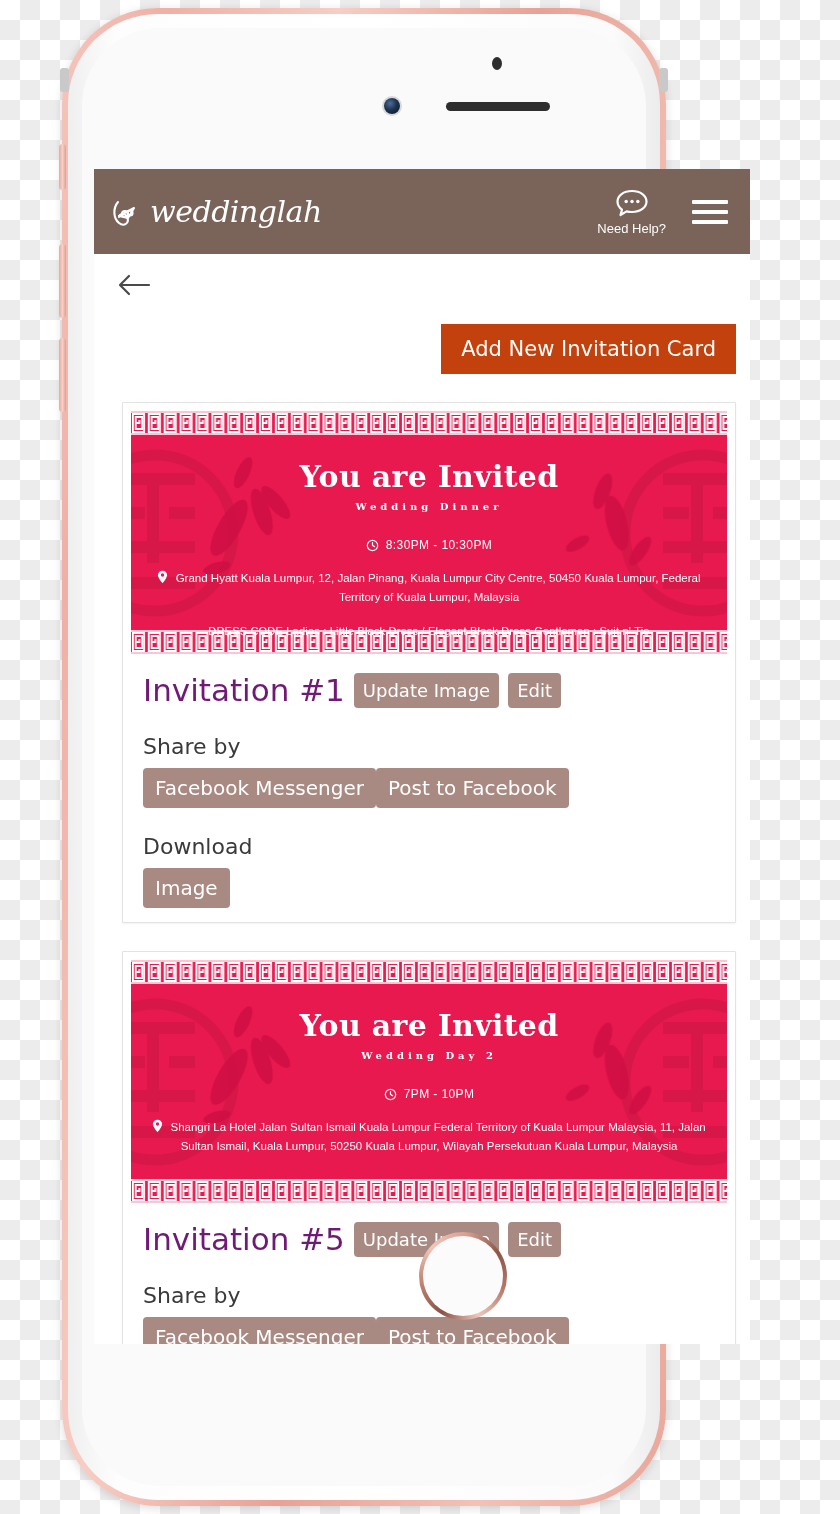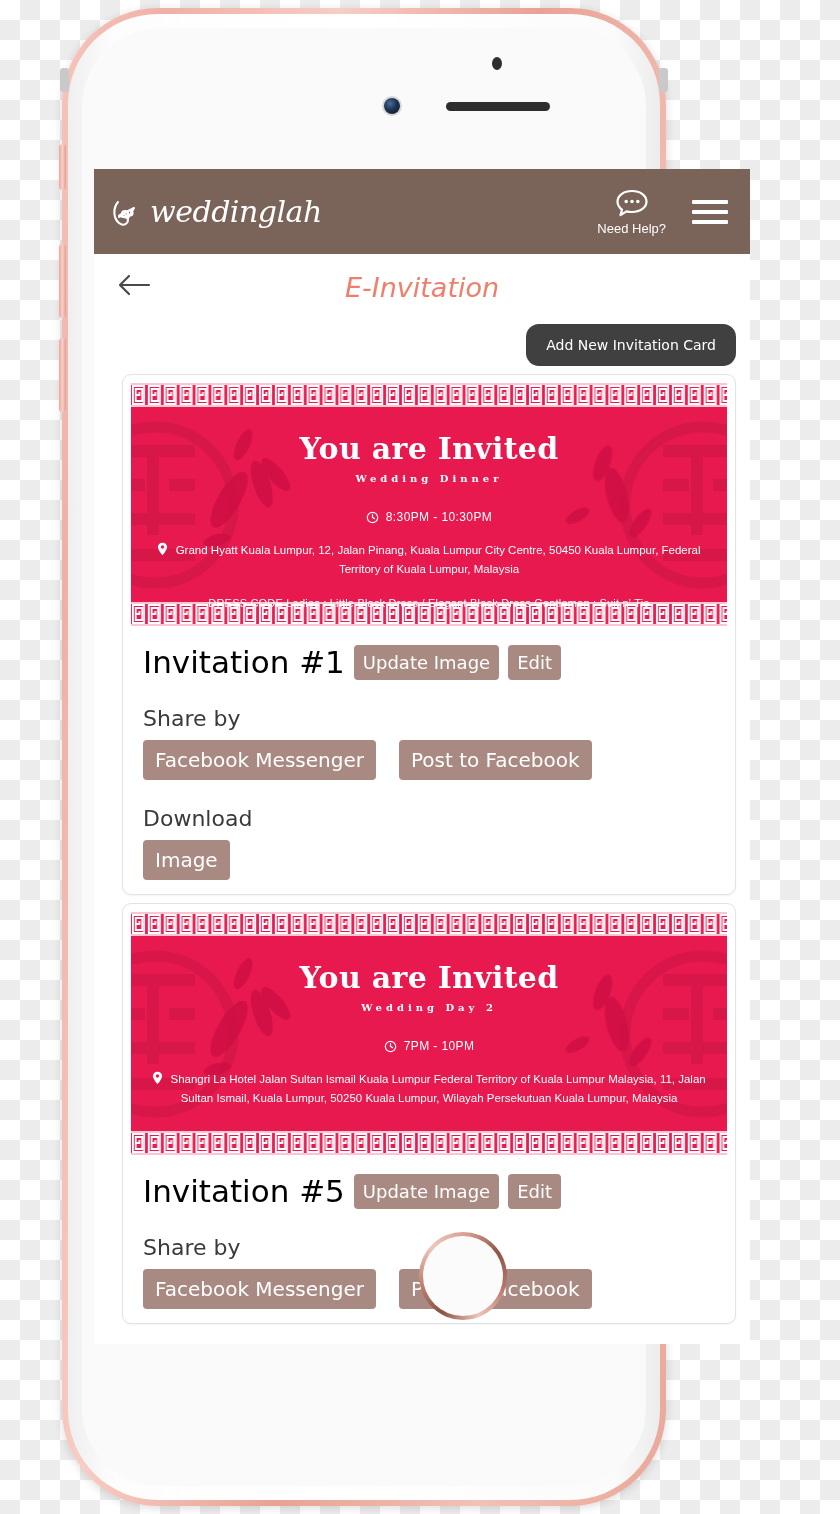--- a/index.html
+++ b/index.html
@@ -70,25 +70,25 @@
   #hamburger span{display:block;width:36px;height:4px;background:#fff;border-radius:1px;}
 
   
   #page-head{position:relative;height:70px;}
   #back-arrow{position:absolute;left:22px;top:16px;width:38px;height:30px;cursor:pointer;}
   #page-title{position:absolute;left:0;right:0;top:18px;text-align:center;
     color:#ef7f6d;font-size:27px;font-style:italic;font-family:"DejaVu Sans",sans-serif;}
 
   
   #add-row{display:flex;justify-content:flex-end;padding:0 14px 0 0;}
-  #add-btn{background:#404040;color:#fff;border:none;border-radius:13px;
-    padding:13px 20px;font-size:14px;font-family:"DejaVu Sans",sans-serif;cursor:pointer;}
-
-  
-  .panel{margin:8px 14px 0 28px;border:1px solid #e3e3e3;border-radius:9px;background:#fff;
+  #add-btn{background:#c2410c;color:#fff;border:none;border-radius:0;
+    padding:13px 20px;font-size:21px;font-family:"DejaVu Sans",sans-serif;cursor:pointer;}
+
+  
+  .panel{margin:28px 14px 0 28px;border:1px solid #e3e3e3;border-radius:1px;background:#fff;
     box-shadow:0 1px 2px rgba(0,0,0,.05);padding:8px 8px 14px 8px;}
 
   
   .invite{position:relative;height:243px;background:#e8194f;overflow:hidden;}
   .meander-band{position:absolute;left:0;right:0;height:24px;background:#e8194f;}
   .meander-top{top:0;}
   .meander-bottom{bottom:0;}
   .invite .bgmotif{position:absolute;top:0;bottom:0;width:150px;opacity:.17;}
   .invite .bgmotif.l{left:-28px;}
   .invite .bgmotif.r{right:-28px;}
@@ -98,26 +98,26 @@
     margin-top:22px;letter-spacing:.3px;}
   .inv-sub{font-family:"DejaVu Serif",serif;font-size:10px;letter-spacing:4px;
     font-weight:bold;margin-top:7px;}
   .inv-time{font-size:12px;margin-top:26px;display:flex;align-items:center;gap:7px;letter-spacing:.4px;}
   .inv-addr{font-size:11.5px;margin-top:17px;line-height:1.65;max-width:570px;padding:0 6px;}
   .inv-dress{font-size:11px;margin-top:18px;letter-spacing:.2px;}
   .pin{display:inline-block;vertical-align:-2px;margin-right:4px;}
 
   
   .row-title{display:flex;align-items:center;gap:9px;margin:18px 0 0 12px;}
-  .inv-name{font-size:31px;color:#000000;font-family:"DejaVu Sans",sans-serif;font-weight:400;}
+  .inv-name{font-size:31px;color:#701a75;font-family:"DejaVu Sans",sans-serif;font-weight:400;}
   .btn{background:#a98a82;color:#fff;border:none;border-radius:4px;
     font-family:"DejaVu Sans",sans-serif;cursor:pointer;}
   .btn-sm{padding:7px 9px;font-size:18px;}
   .lbl{margin:26px 0 9px 12px;font-size:22px;color:#3a3a3a;font-family:"DejaVu Sans",sans-serif;}
-  .btn-row{display:flex;gap:23px;margin-left:12px;}
+  .btn-row{display:flex;gap:0;margin-left:12px;}
   .btn-md{padding:8px 12px;font-size:20px;}
 
   
   #panel2{overflow:hidden;}
 </style>
 </head>
 <body>
 
 <div id="phone">
   <div class="antenna" style="left:-2px;top:60px;"></div>
@@ -166,21 +166,20 @@
           </div>
         </div>
       </div>
 
       <div id="page-head">
         <div id="back-arrow">
           <svg width="38" height="30" viewBox="0 0 38 30">
             <path d="M33 15 L4 15 M13 6 L4 15 L13 24" fill="none" stroke="#4a4a4a" stroke-width="2.2" stroke-linecap="round" stroke-linejoin="round"></path>
           </svg>
         </div>
-        <div id="page-title">E-Invitation</div>
       </div>
 
       <div id="add-row">
         <button id="add-btn">Add New Invitation Card</button>
       </div>
 
       <div class="panel">
 
         <div class="invite">
 

